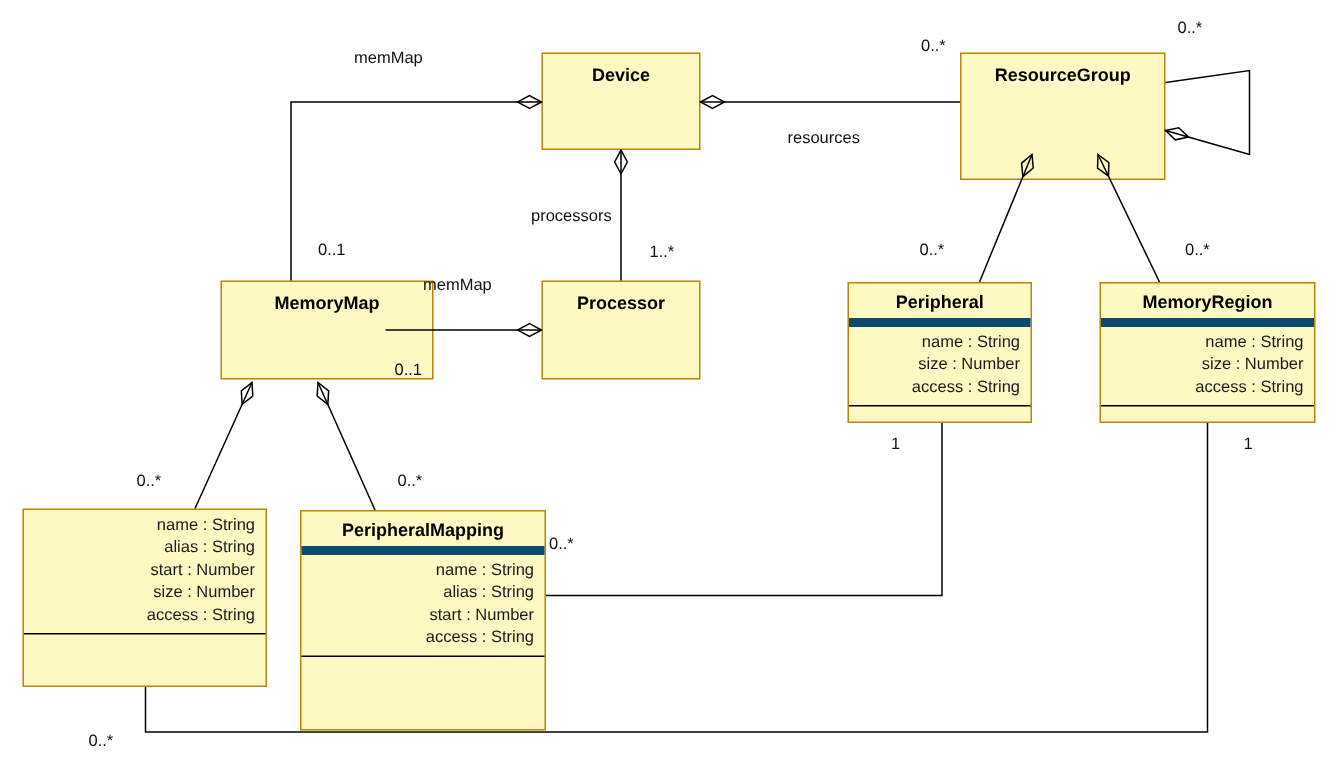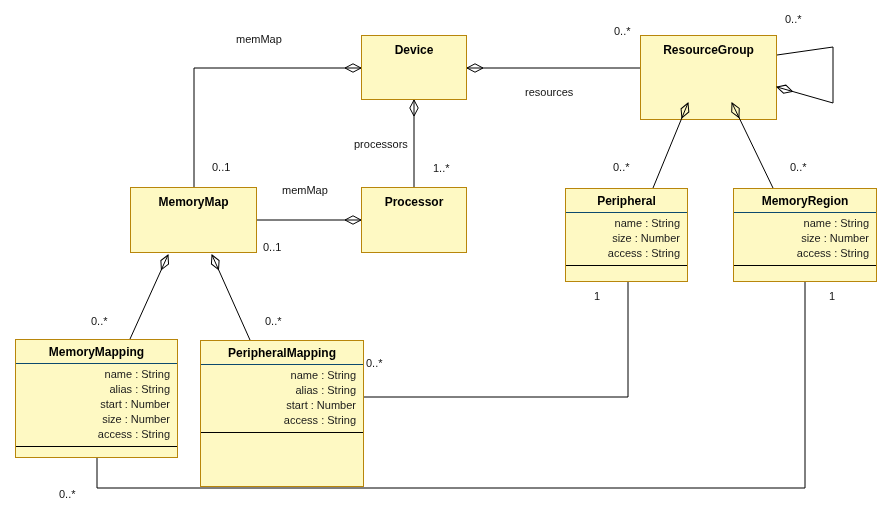--- a/index.html
+++ b/index.html
@@ -8,21 +8,21 @@
     font-family:"Liberation Sans",sans-serif;
   }
   .uml-class{
     position:absolute;background:#fef9c3;border:1px solid #B8860B;
     box-sizing:border-box;display:flex;flex-direction:column;
   }
   .uml-class .title{
     font-weight:bold;font-size:12px;color:#000;text-align:center;
     padding:7px 2px 4px;flex:0 0 auto;
   }
-  .uml-class.comp .title{padding:5px 18px 4px;border-bottom:1px solid #0c4a6e;}
+  .uml-class.comp .title{padding:5px 18px 4px;border-bottom:6px solid #0c4a6e;}
   .uml-class .attrs{
     border-bottom:1px solid #000;padding:3px 7px 4px;flex:0 0 auto;
     font-size:11px;line-height:15px;color:#1a1a1a;text-align:right;
   }
   .uml-class .footer{flex:1 1 auto;}
   .lbl{
     position:absolute;font-size:11px;color:#111;white-space:nowrap;line-height:13px;
   }
   svg.edges{position:absolute;left:0;top:0;pointer-events:none;}
   svg.edges path{stroke:#000;stroke-width:1;fill:none;}
@@ -33,21 +33,21 @@
 <div class="canvas">
 
   <div class="uml-class simple" style="left:361px;top:35px;width:106px;height:65px">
     <div class="title">Device</div>
   </div>
 
   <div class="uml-class simple" style="left:640px;top:35px;width:137px;height:85px">
     <div class="title">ResourceGroup</div>
   </div>
 
-  <div class="uml-class simple" style="left:130px;top:187px;width:127px;height:66px">
+  <div class="uml-class simple" style="left:147px;top:187px;width:142px;height:66px">
     <div class="title">MemoryMap</div>
   </div>
 
   <div class="uml-class simple" style="left:361px;top:187px;width:106px;height:66px">
     <div class="title">Processor</div>
   </div>
 
   <div class="uml-class comp" style="left:565px;top:188px;width:123px;height:94px">
     <div class="title">Peripheral</div>
     <div class="attrs">
@@ -62,21 +62,20 @@
     <div class="title">MemoryRegion</div>
     <div class="attrs">
       <div class="attr">name : String</div>
       <div class="attr">size : Number</div>
       <div class="attr">access : String</div>
     </div>
     <div class="footer"></div>
   </div>
 
   <div class="uml-class comp" style="left:15px;top:339px;width:163px;height:119px">
-    <div class="title">MemoryMapping</div>
     <div class="attrs">
       <div class="attr">name : String</div>
       <div class="attr">alias : String</div>
       <div class="attr">start : Number</div>
       <div class="attr">size : Number</div>
       <div class="attr">access : String</div>
     </div>
     <div class="footer"></div>
   </div>
 

